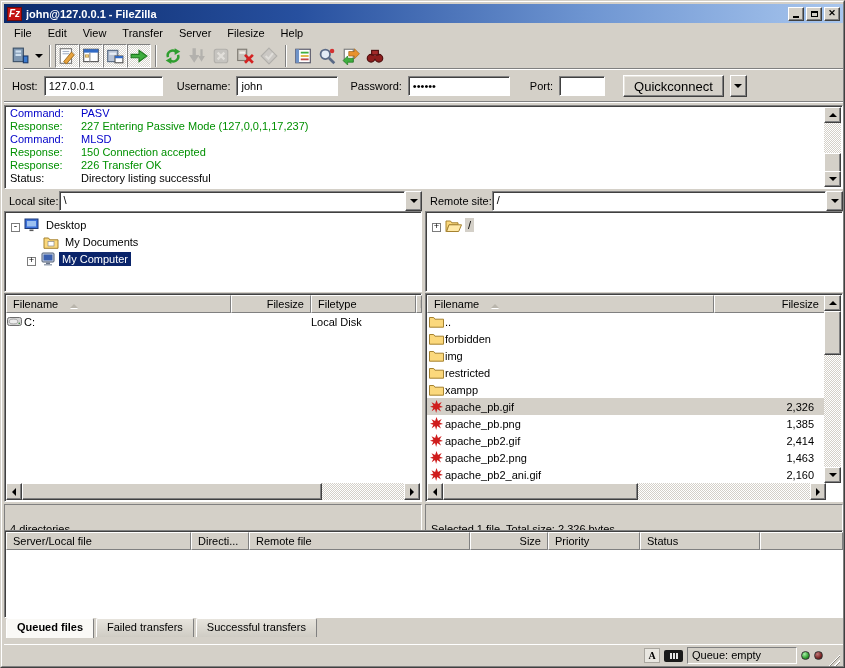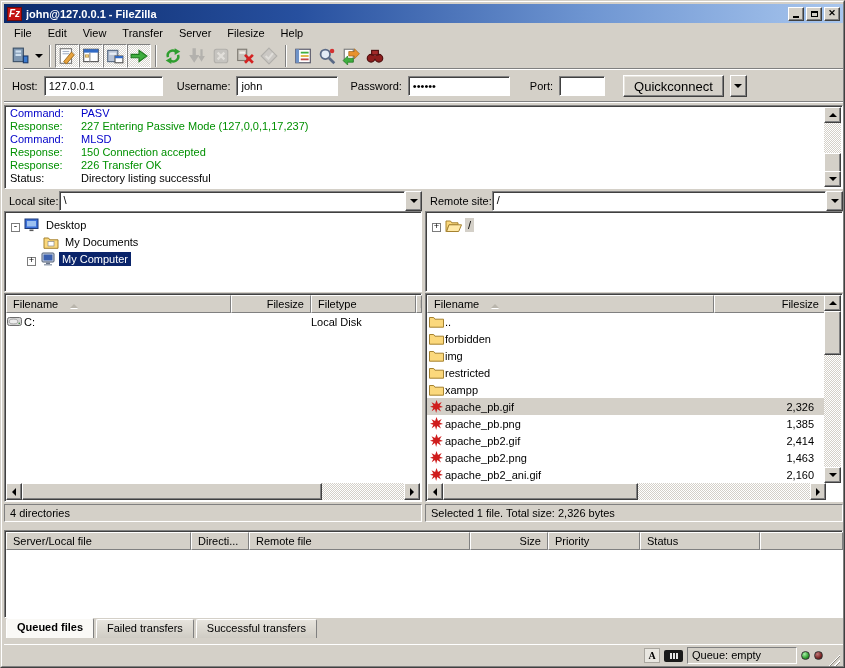--- a/index.html
+++ b/index.html
@@ -106,26 +106,26 @@
     filter:drop-shadow(0 1px 0 #fff); }
   .lbody { position:absolute; left:1px; top:19px; bottom:18px; overflow:hidden; }
   .frow { height:17px; display:flex; align-items:center; white-space:nowrap; }
   .frow.sel { background:#d4d0c8; }
   .fic { width:18px; flex:none; display:flex; justify-content:center; }
   .fname { flex:none; overflow:hidden; }
   .fsize { flex:none; text-align:right; padding-right:12px; }
   .ftype { flex:none; }
 
   .statuspanel { position:absolute; top:503px; height:18px; background:#d4d0c8;
-    border:1px solid; border-color:#808080 #fff #fff #808080; padding:2px 5px; white-space:nowrap; overflow:hidden; }
+    border:1px solid; border-color:#808080 #fff #fff #808080; padding:18px 5px; white-space:nowrap; overflow:hidden; }
 
   
   .queue { position:absolute; left:3px; top:529px; width:839px; height:88px; background:#fff;
     border:1px solid; border-color:#808080 #fff #fff #808080; box-shadow:inset 1px 1px 0 #404040; }
-  .tabs { position:absolute; left:3px; top:617px; width:839px; height:20px; display:flex; padding-left:2px;align-items:center; }
+  .tabs { position:absolute; left:3px; top:617px; width:839px; height:20px; display:flex; padding-left:2px; }
   .tab { height:19px; padding:2px 10px 0 10px; margin-right:2px; background:linear-gradient(#e7e4dd,#cfccc4);
     border:1px solid; border-color:#fff #808080 #808080 #fff; border-bottom:none; border-radius:2px 2px 0 0; }
   .tab.active { background:#faf9f6; font-weight:bold; height:20px; }
 
   
   .statusbar { position:absolute; left:3px; top:643px; width:839px; height:22px;
     border-top:1px solid #fff; box-shadow:0 1px 0 #808080; display:flex; align-items:center; justify-content:flex-end; gap:4px; padding:0 3px; }
   .sb-ascii { width:16px; height:15px; border:1px solid #aaa7a0; background:#e9e7e1; text-align:center;
     font-size:10px; font-weight:bold; line-height:13px; font-family:"Liberation Serif",serif; }
   .sb-badge { width:19px; height:12px; background:#1a1a1a; border-radius:2px; display:flex; align-items:center; justify-content:center; gap:1px; }

